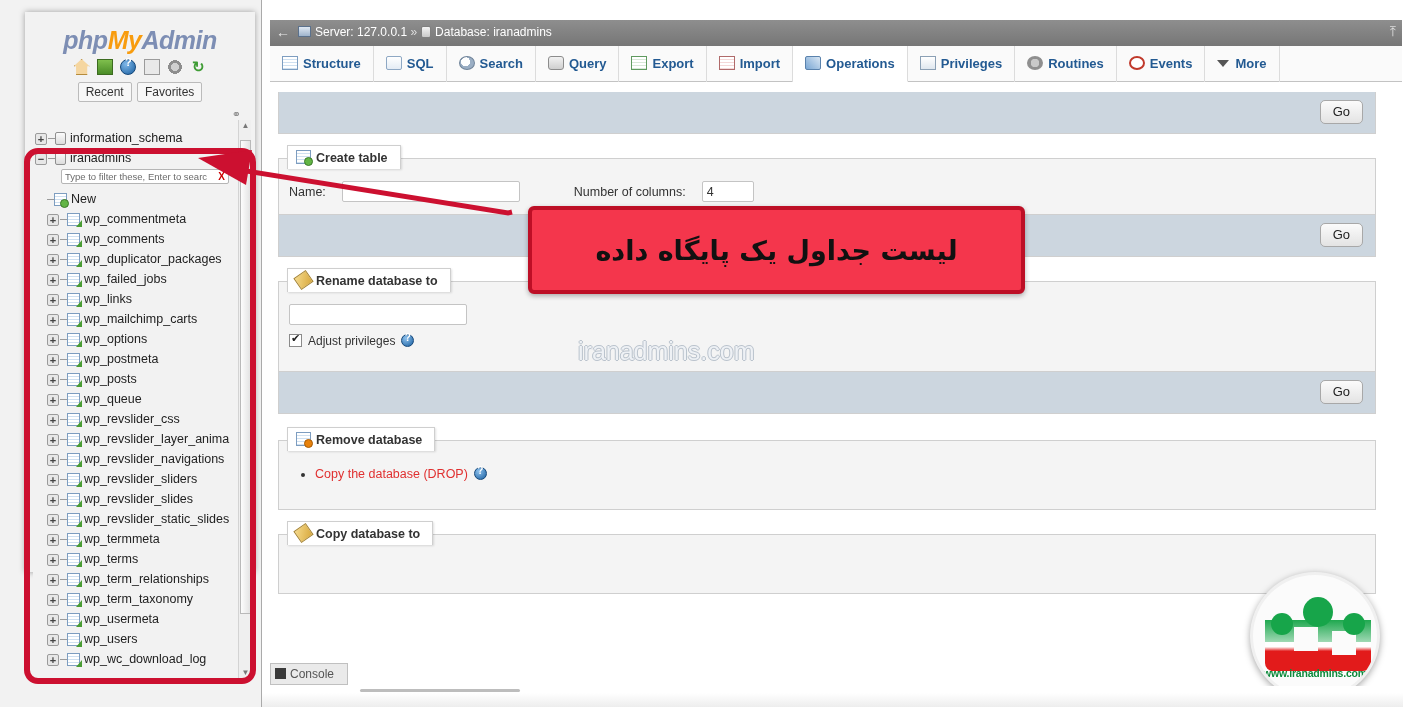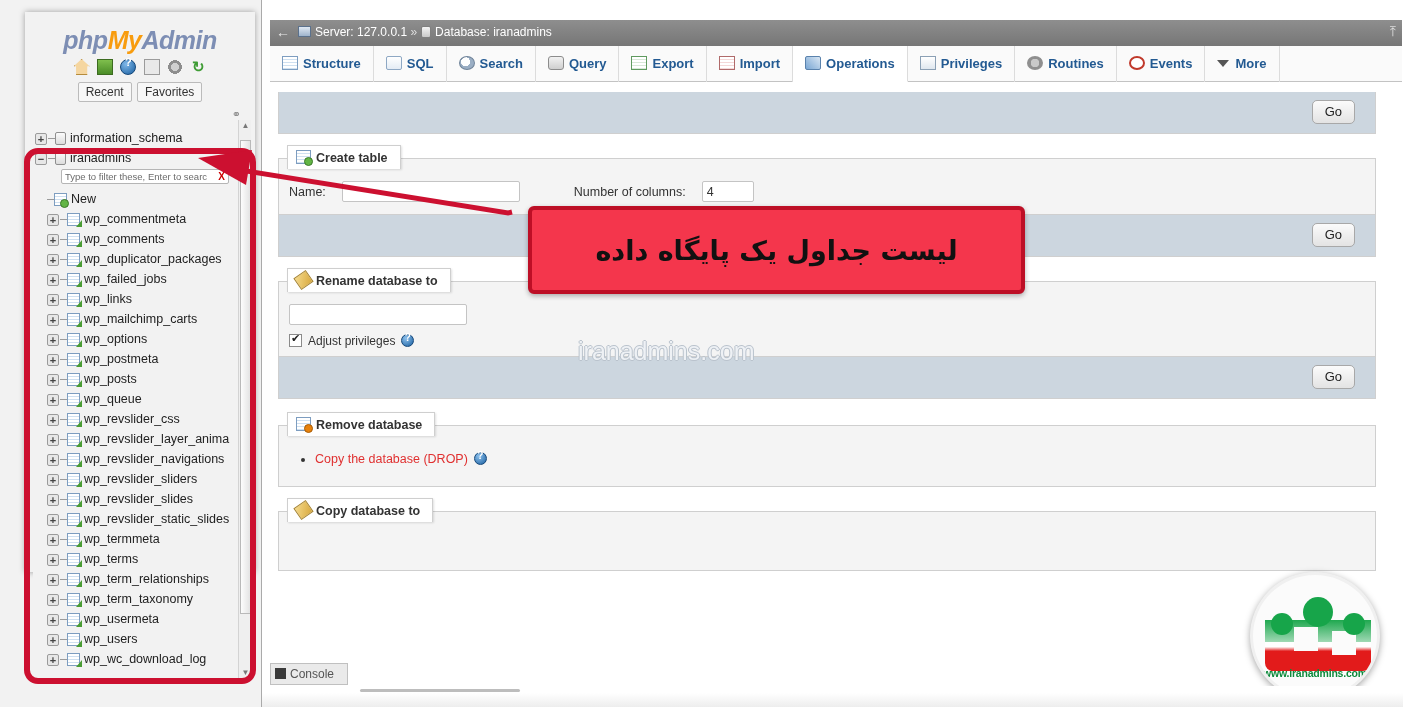--- a/index.html
+++ b/index.html
@@ -213,21 +213,21 @@
   .txtinput {
     width:178px; height:21px; background:#fff;
     border:1px solid #c4c4c4; border-radius:2px;
   }
   .txtinput.sm { width:52px; }
   .gobar {
     background:#ccd6df; border:1px solid #cfcfcf; border-top:none;
     height:42px; position:relative;
   }
   .gobtn {
-    position:absolute; right:20px; top:8px;
+    position:absolute; right:12px; top:8px;
     min-width:42px; height:24px; line-height:22px; text-align:center;
     background:linear-gradient(#fbfbfb,#e3e3e3);
     border:1px solid #a8a8a8; border-radius:5px;
     font-size:13px; color:#222; cursor:pointer; padding:0 12px;
   }
   .row-inline { display:flex; align-items:center; gap:16px; font-size:12.5px; color:#333; }
   .lbl { color:#333; }
   .chk {
     display:inline-block; width:13px; height:13px; background:#fff;
     border:1px solid #8a8a8a; vertical-align:-2px; position:relative; margin-right:6px;
@@ -457,36 +457,36 @@
           <span class="lbl" style="margin-left:38px;">Number of columns:</span>
           <span class="txtinput sm" style="line-height:21px;padding-left:4px;color:#333;">4</span>
         </div>
       </div>
       <div class="gobar">
         <div class="gobtn">Go</div>
       </div>
     </div>
 
     <div class="panel" style="margin-top:24px;">
-      <div class="fieldset" style="padding-bottom:8px;">
+      <div class="fieldset" style="padding-bottom:23px;">
         <div class="legend">
           <span class="lico li-pencil"></span><span>Rename database to</span>
         </div>
         <div class="txtinput"></div>
         <div style="margin-top:9px;">
           <span class="chk"></span><span>Adjust privileges</span><span class="hlp"></span>
         </div>
       </div>
       <div class="gobar">
         <div class="gobtn">Go</div>
       </div>
     </div>
 
     <div class="panel" style="margin-top:26px;">
-      <div class="fieldset" style="padding-bottom:16px;">
+      <div class="fieldset" style="padding-bottom:24px;">
         <div class="legend">
           <span class="lico li-remove"></span><span>Remove database</span>
         </div>
         <ul class="droplist">
           <li><span class="droplink">Copy the database (DROP)</span><span class="hlp"></span></li>
         </ul>
       </div>
     </div>
 
     <div class="panel" style="margin-top:24px;">

